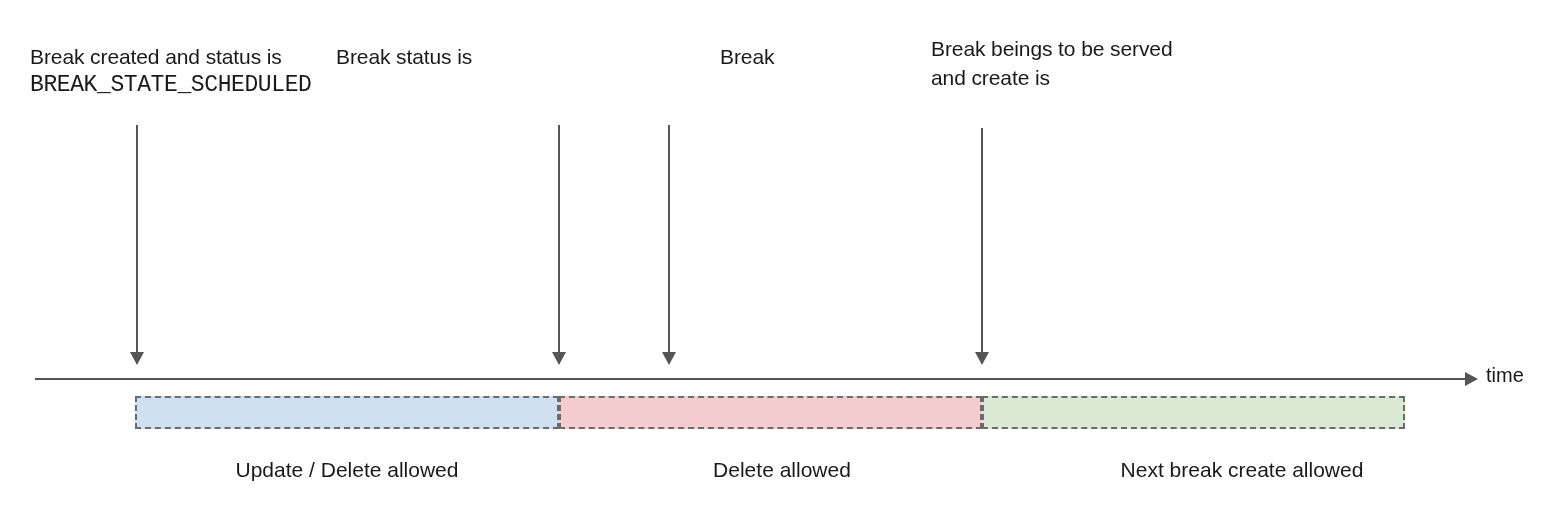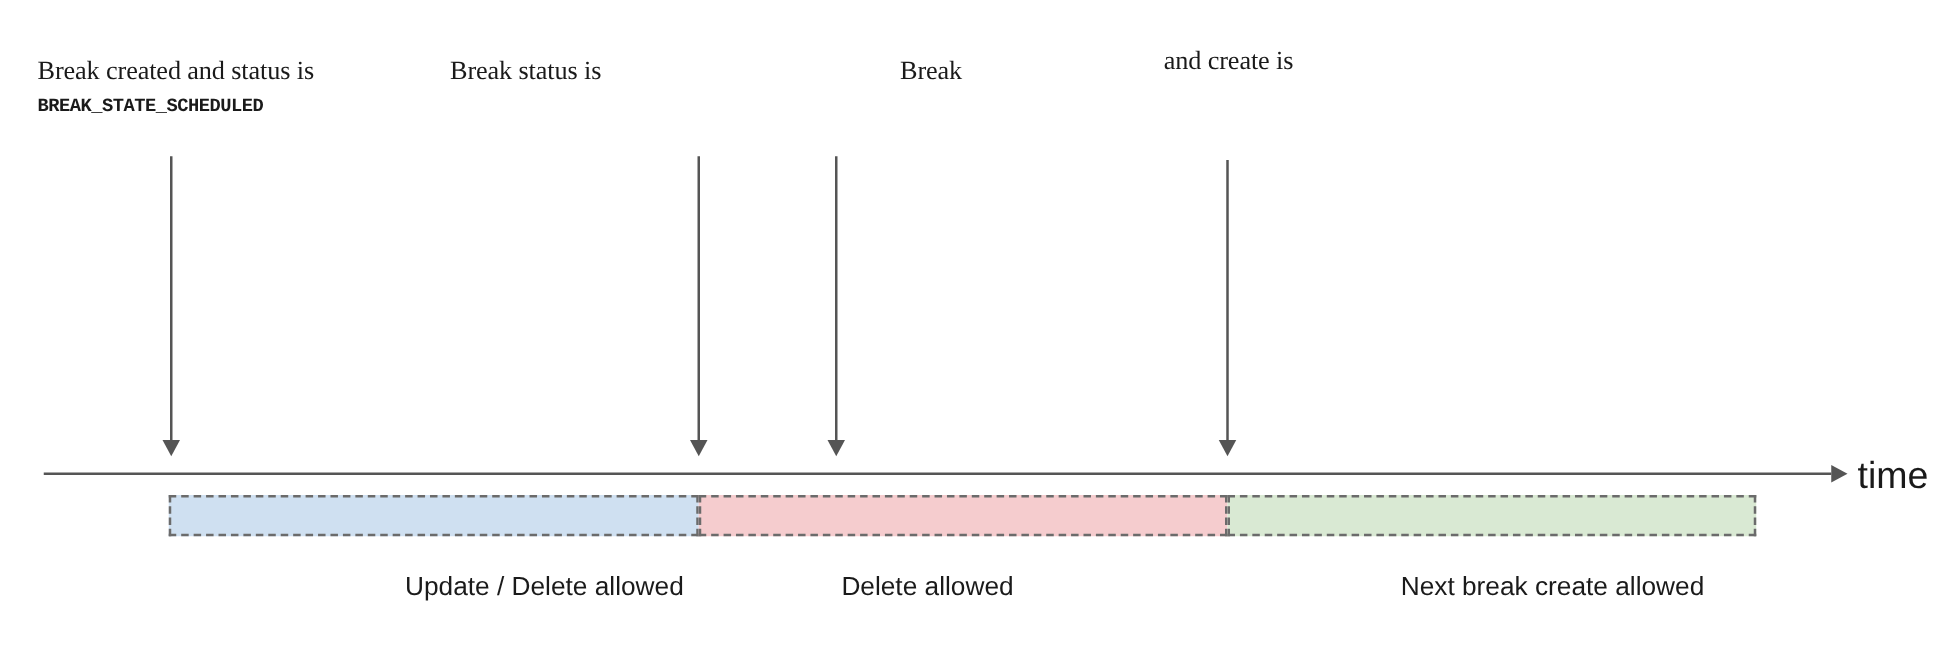--- a/index.html
+++ b/index.html
@@ -18,30 +18,29 @@
 
   
   .annotation {
     position: absolute;
     color: #1a1a1a;
     line-height: 29px;
     white-space: nowrap;
   }
   .annotation .plain {
     display: block;
-    font-family: Liberation Serif, serif;
+    font-family: Liberation Sans, sans-serif;
     font-size: 21px;
     letter-spacing: -0.1px;
   }
   .annotation .mono {
     display: block;
     font-family: "Liberation Mono", monospace;
-    font-size: 15px;
+    font-size: 23px;
     letter-spacing: -0.4px;
-    font-weight: bold;
   }
 
   
   .marker-arrow {
     position: absolute;
     width: 14px;
   }
   .marker-arrow .shaft {
     position: absolute;
     left: 6px;
@@ -70,21 +69,21 @@
   #axis-arrowhead {
     position: absolute;
     width: 0;
     height: 0;
     border-top: 7px solid transparent;
     border-bottom: 7px solid transparent;
     border-left: 13px solid #555555;
   }
   #axis-label {
     position: absolute;
-    font-size: 30px;
+    font-size: 20px;
     color: #1a1a1a;
     font-family: "Liberation Sans", sans-serif;
     text-align: right;
   }
 
   
   .phase-bar {
     position: absolute;
     top: 396px;
     height: 33px;
@@ -105,27 +104,28 @@
 </style>
 </head>
 <body>
 
 <div id="canvas">
 
   <div class="annotation" id="ann-0" style="left: 30px; top: 42px;">
       <span class="plain">Break created and status is</span>
       <span class="mono">BREAK_STATE_SCHEDULED</span>
     </div>
-  <div class="annotation" id="ann-1" style="left: 360px; top: 42px;">
+  <div class="annotation" id="ann-1" style="left: 336px; top: 42px;">
       <span class="plain">Break status is</span>
     </div>
   <div class="annotation" id="ann-2" style="left: 673px; top: 42px; margin-left: 47px;">
       <span class="plain">Break</span>
     </div>
   <div class="annotation" id="ann-3" style="left: 931px; top: 34px;">
+      <span class="plain">Break beings to be served</span>
       <span class="plain">and create is</span>
     </div>
 
   <div class="marker-arrow" id="arr-0" style="left: 130px; top: 125px; height: 240px;">
     <div class="shaft"></div>
     <div class="head"></div>
   </div>
   <div class="marker-arrow" id="arr-1" style="left: 552px; top: 125px; height: 240px;">
     <div class="shaft"></div>
     <div class="head"></div>
@@ -140,17 +140,17 @@
   </div>
 
   <div id="axis-line" style="left: 35px; top: 378px; width: 1430px;"></div>
   <div id="axis-arrowhead" style="left: 1465px; top: 372px;"></div>
   <div id="axis-label" style="left: 1486px; top: 364px;">time</div>
 
   <div class="phase-bar" id="bar-0" style="left: 135px; width: 424px; background: rgb(207, 224, 241);"></div>
   <div class="phase-bar" id="bar-1" style="left: 559px; width: 423px; background: rgb(245, 204, 206);"></div>
   <div class="phase-bar" id="bar-2" style="left: 982px; width: 423px; background: rgb(217, 233, 211);"></div>
 
-  <div class="phase-caption" id="cap-0" style="left: 147px; width: 400px; text-align: right;">Update / Delete allowed</div>
-  <div class="phase-caption" id="cap-1" style="left: 542px; width: 400px;">Delete allowed</div>
+  <div class="phase-caption" id="cap-0" style="left: 147px; width: 400px;">Update / Delete allowed</div>
+  <div class="phase-caption" id="cap-1" style="left: 582px; width: 400px;">Delete allowed</div>
   <div class="phase-caption" id="cap-2" style="left: 1042px; width: 400px;">Next break create allowed</div>
 
 </div>
 
 </body></html>

